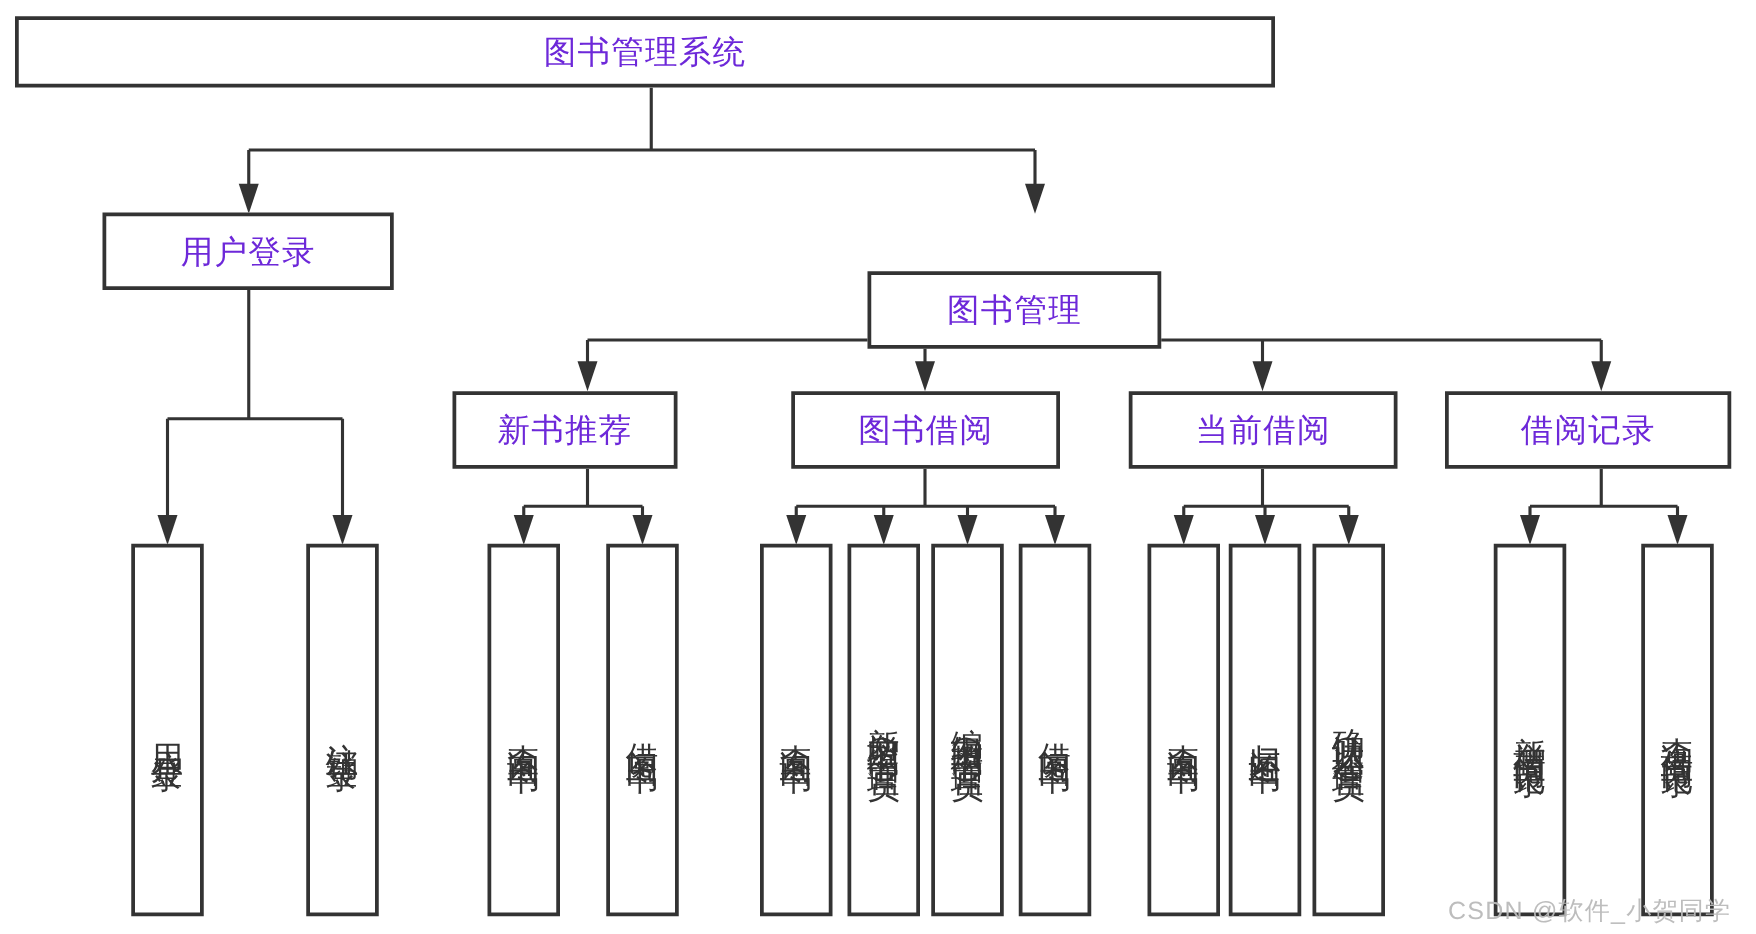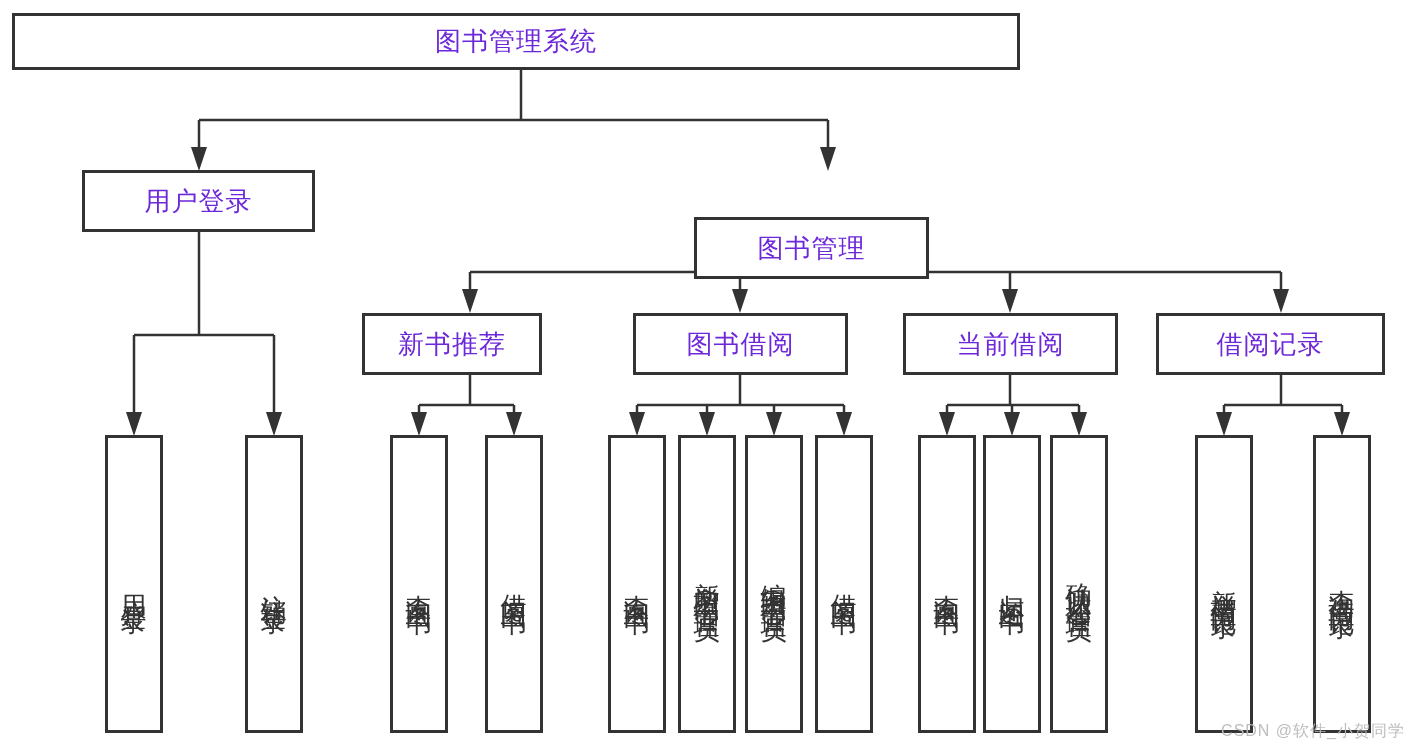--- a/index.html
+++ b/index.html
@@ -52,23 +52,23 @@
   .leaf span {
     writing-mode: vertical-rl;
     text-orientation: mixed;
     font-size: 26px;
     letter-spacing: 5px;
     color: #333333;
     line-height: 1;
   }
   .watermark {
     position: absolute;
-    right: 0;
+    right: 20px;
     bottom: 5px;
-    font-size: 16px;
+    font-size: 20px;
     color: rgba(185, 185, 185, 0.95);
     letter-spacing: 1px;
     white-space: nowrap;
     z-index: 6;
   }
   .node, .leaf { z-index: 2; }
 </style>
 </head>
 <body>
 

